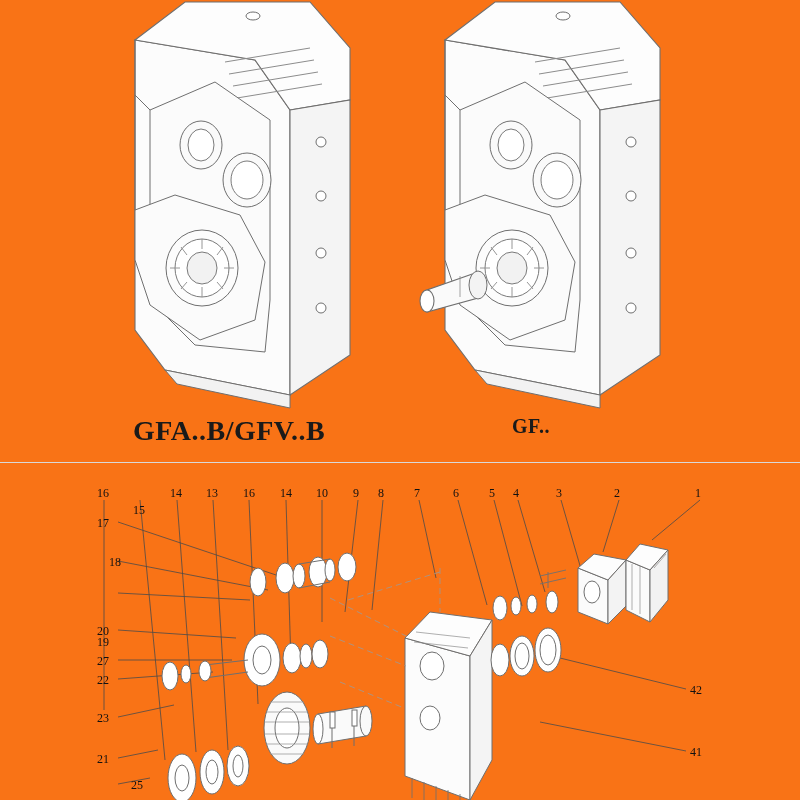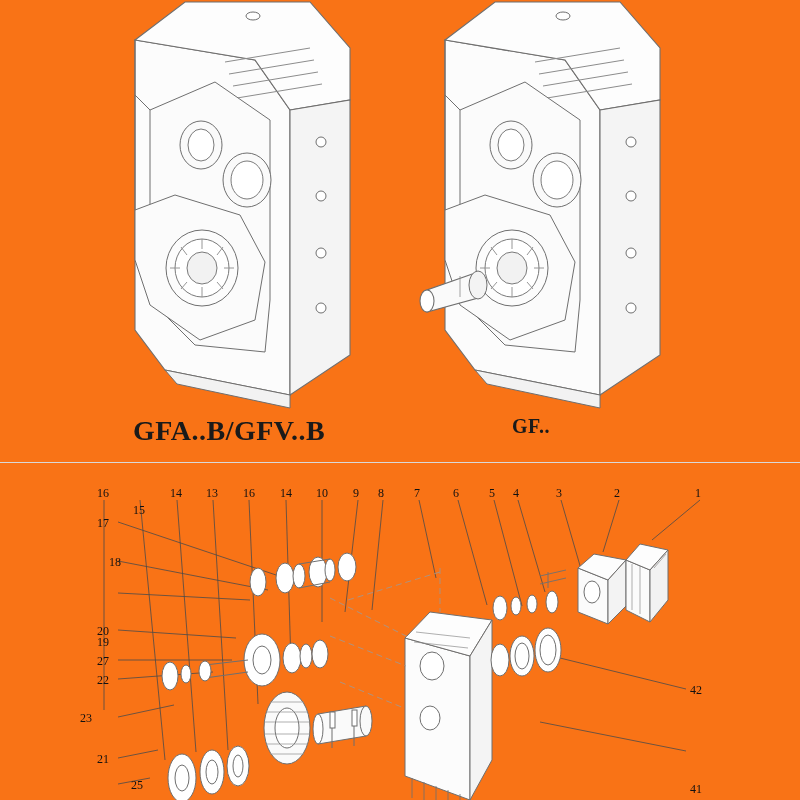--- a/index.html
+++ b/index.html
@@ -343,22 +343,22 @@
     <div class="callout" style="left:614px; top:26px;">2</div>
     <div class="callout" style="left:695px; top:26px;">1</div>
 
     
     <div class="callout" style="left:97px; top:56px;">17</div>
     <div class="callout" style="left:97px; top:95px;margin-left:12px;">18</div>
     <div class="callout" style="left:97px; top:127px;margin-top:48px;">19</div>
     <div class="callout" style="left:97px; top:164px;">20</div>
     <div class="callout" style="left:97px; top:194px;">27</div>
     <div class="callout" style="left:97px; top:213px;">22</div>
-    <div class="callout" style="left:80px; top:251px;">23</div>
+    <div class="callout" style="left:97px; top:251px;">23</div>
     <div class="callout" style="left:97px; top:292px;">21</div>
     <div class="callout" style="left:97px; top:318px;margin-left:34px;">25</div>
 
     
     <div class="callout" style="left:690px; top:223px;">42</div>
-    <div class="callout" style="left:690px; top:285px;margin-top:37px;">41</div>
+    <div class="callout" style="left:690px; top:285px;">41</div>
   </div>
 
 </div>
 
 </body></html>

